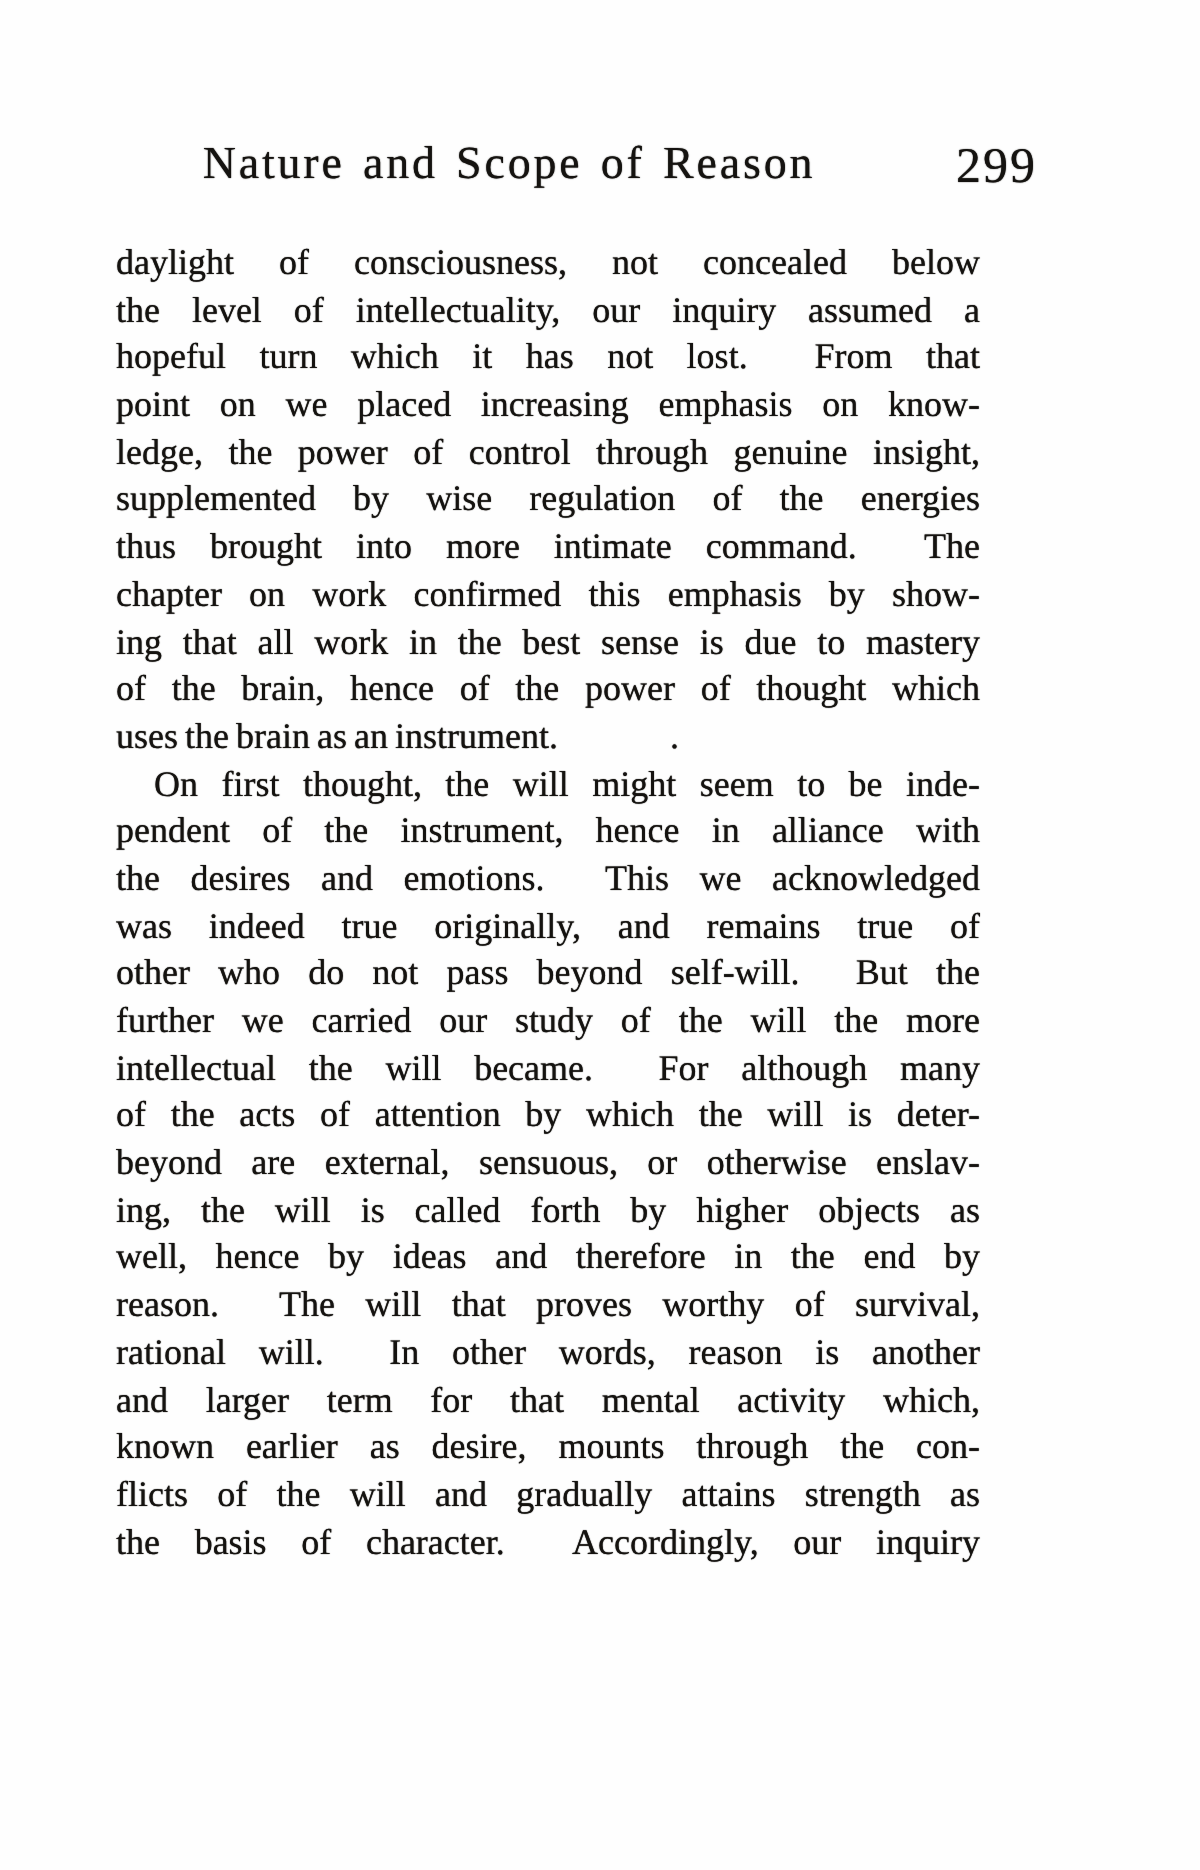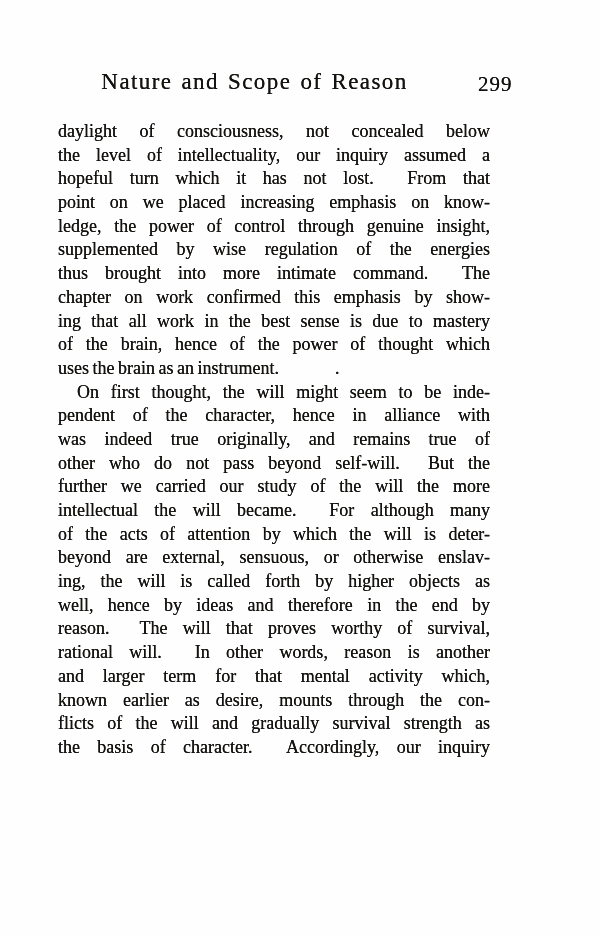--- a/index.html
+++ b/index.html
@@ -33,21 +33,21 @@
     line-height: 28px;
     letter-spacing: 1.4px;
     word-spacing: 2px;
     white-space: nowrap;
     text-shadow: 0 0 0.6px #151310;
   }
   .page-number {
     position: absolute;
     left: 478px;
     top: 3px;
-    font-size: 21px;
+    font-size: 25px;
     line-height: 26px;
     letter-spacing: 1px;
     text-shadow: 0 0 0.6px #151310;
   }
   .text-block {
     position: absolute;
     left: 58px;
     top: 120px;
     width: 432px;
   }
@@ -94,31 +94,32 @@
       <div class="line">supplemented by wise regulation of the energies</div>
       <div class="line">thus brought into more intimate command.  The</div>
       <div class="line">chapter on work confirmed this emphasis by show-</div>
       <div class="line">ing that all work in the best sense is due to mastery</div>
       <div class="line">of the brain, hence of the power of thought which</div>
       <div class="line para-end">uses the brain as an instrument.                .</div>
     </div>
 
     <div class="para">
       <div class="line indent">On first thought, the will might seem to be inde-</div>
-      <div class="line">pendent of the character, hence in alliance with</div>
+      <div class="line">pendent of the instrument, hence in alliance with</div>
+      <div class="line">the desires and emotions.  This we acknowledged</div>
       <div class="line">was indeed true originally, and remains true of</div>
       <div class="line">other who do not pass beyond self-will.  But the</div>
       <div class="line">further we carried our study of the will the more</div>
       <div class="line">intellectual the will became.  For although many</div>
       <div class="line">of the acts of attention by which the will is deter-</div>
       <div class="line">beyond are external, sensuous, or otherwise enslav-</div>
       <div class="line">ing, the will is called forth by higher objects as</div>
       <div class="line">well, hence by ideas and therefore in the end by</div>
       <div class="line">reason.  The will that proves worthy of survival,</div>
       <div class="line">rational will.  In other words, reason is another</div>
       <div class="line">and larger term for that mental activity which,</div>
       <div class="line">known earlier as desire, mounts through the con-</div>
-      <div class="line">flicts of the will and gradually survival strength as</div>
+      <div class="line">flicts of the will and gradually attains strength as</div>
       <div class="line">the basis of character.  Accordingly, our inquiry</div>
     </div>
 
   </div>
 </div>
 
 </body></html>

